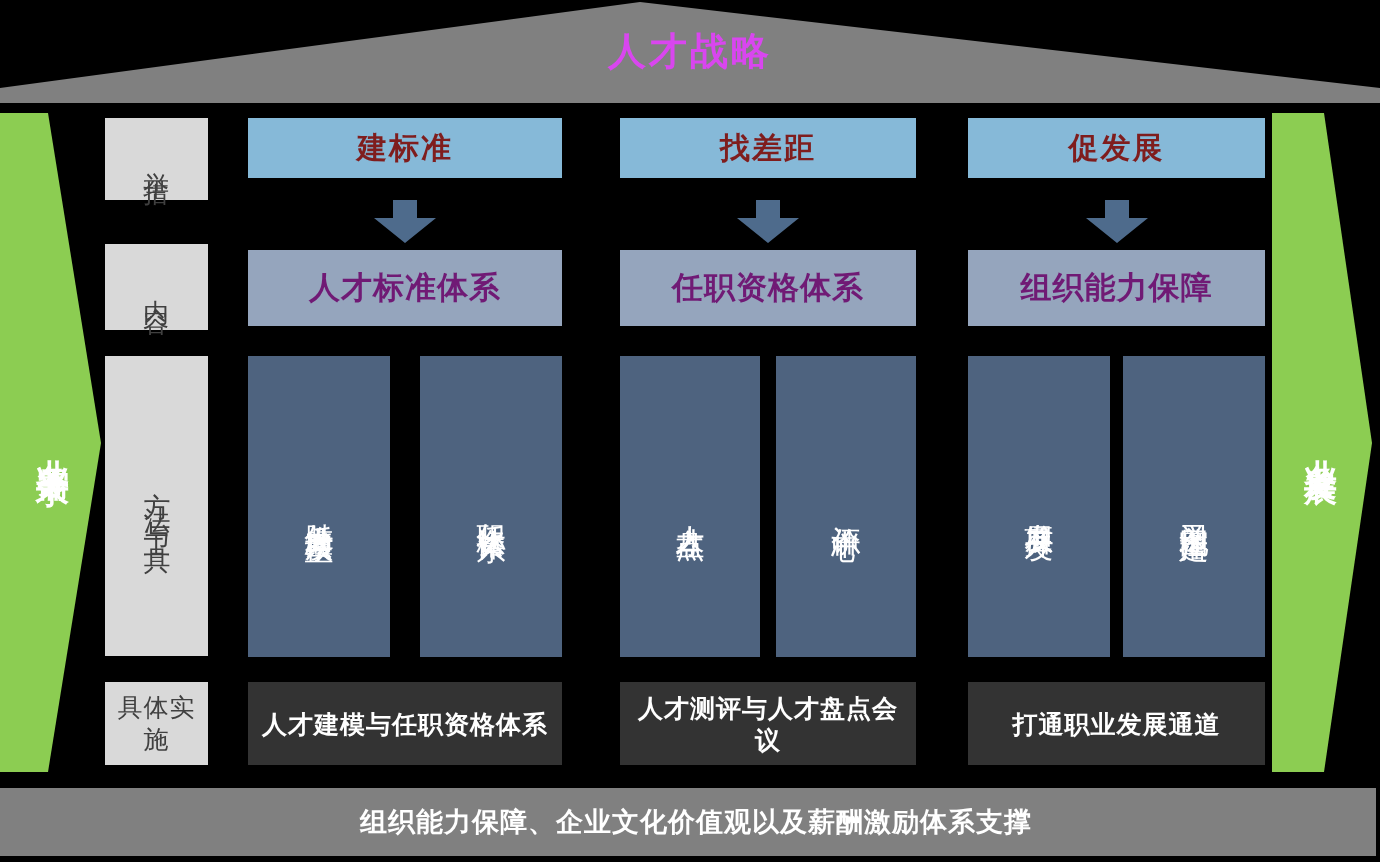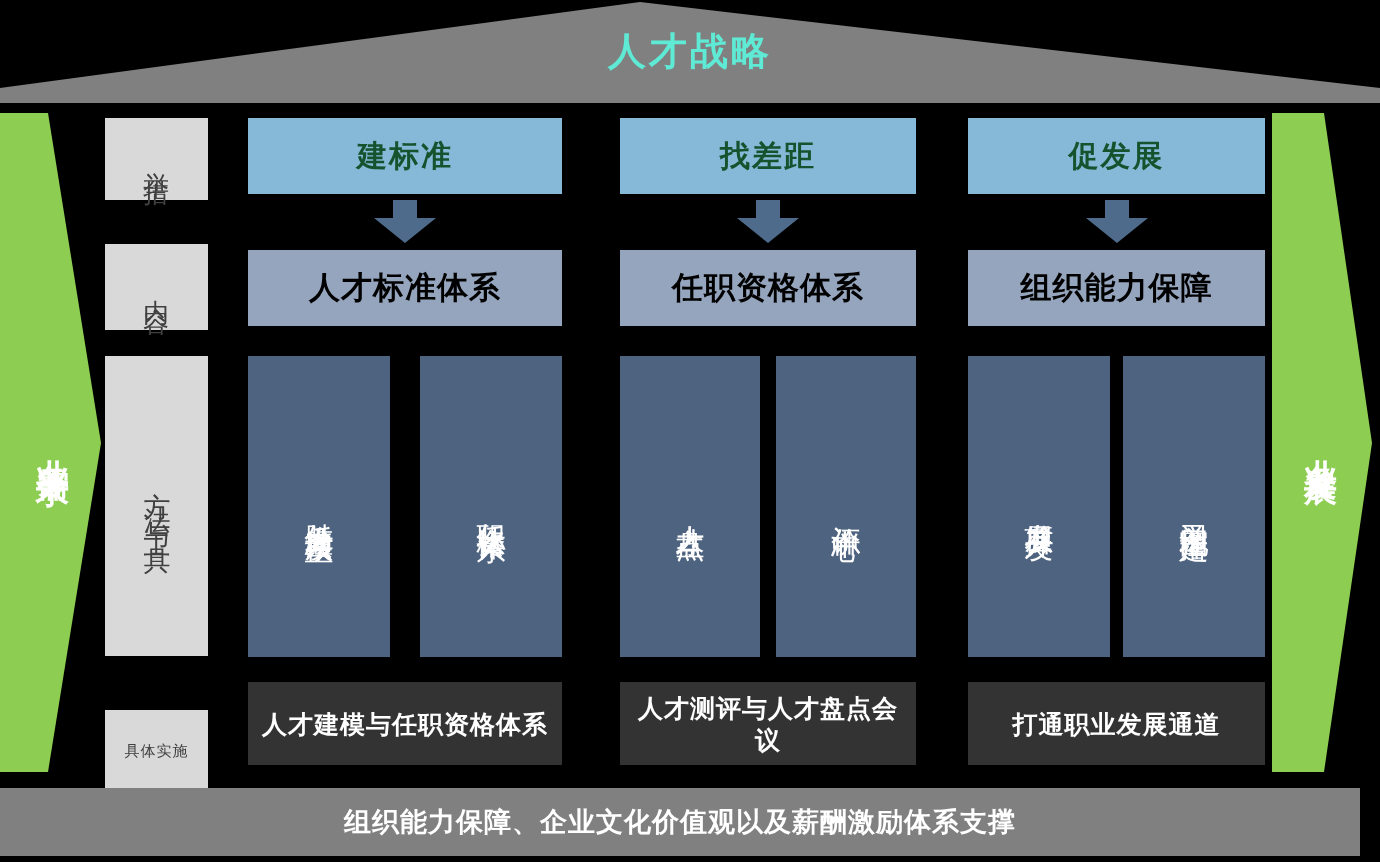--- a/index.html
+++ b/index.html
@@ -5,21 +5,21 @@
   html,body{margin:0;padding:0;background:#000;}
   body{width:1380px;height:862px;overflow:hidden;
        font-family:"Liberation Sans","DejaVu Sans",sans-serif;}
   #stage{position:relative;width:1380px;height:862px;background:#000000;}
 
   
   .roof{position:absolute;left:0;top:0;width:1380px;height:104px;}
   .roof svg{display:block;}
   .roof-title{
     position:absolute;left:0;top:30px;width:1380px;text-align:center;
-    color:#5eead4;font-size:38px;font-weight:bold;letter-spacing:3px;
+    color:#d946ef;font-size:38px;font-weight:bold;letter-spacing:3px;
     line-height:42px;
   }
 
   
   .side{position:absolute;top:113px;height:659px;width:104px;}
   .side svg{display:block;position:absolute;left:0;top:0;}
   .side-label{
     position:absolute;left:0;top:0;width:104px;height:659px;
     display:flex;align-items:center;justify-content:center;
     color:#ffffff;font-size:33px;font-weight:bold;
@@ -31,45 +31,45 @@
 
   
   .lblbox{
     position:absolute;left:105px;width:103px;background:#d9d9d9;
     color:#404040;display:flex;align-items:center;justify-content:center;
     writing-mode:vertical-rl;text-orientation:upright;
     font-size:26px;letter-spacing:8px;line-height:1;
   }
   .lblbox.horiz{
     writing-mode:horizontal-tb;text-orientation:mixed;
-    letter-spacing:1px;font-size:15px;line-height:1.25;text-align:right;margin-top:28px;
+    letter-spacing:1px;font-size:25px;line-height:1.25;text-align:center;
   }
   #lbl-measure{top:118px;height:82px;}
   #lbl-content{top:244px;height:86px;}
   #lbl-method{top:356px;height:300px;font-size:27px;letter-spacing:14px;}
   #lbl-impl{top:682px;height:83px;}
 
   
   .grp{position:absolute;}
   #grp1{left:248px;width:314px;}
   #grp2{left:620px;width:296px;}
   #grp3{left:968px;width:297px;}
 
   .head{
-    position:absolute;top:118px;height:76px;left:0;right:0;
-    background:#86b9d8;color:#14532d;font-size:30px;font-weight:bold;
+    position:absolute;top:118px;height:60px;left:0;right:0;
+    background:#86b9d8;color:#7f1d1d;font-size:30px;font-weight:bold;
     display:flex;align-items:center;justify-content:center;letter-spacing:2px;
   }
   .arrow{position:absolute;top:200px;height:44px;left:50%;
          transform:translateX(-50%);width:66px;}
   .arrow svg{display:block;}
 
   .sub{
     position:absolute;top:250px;height:76px;left:0;right:0;
-    background:#95a5bd;color:#000000;font-size:31px;font-weight:bold;
+    background:#95a5bd;color:#701a75;font-size:31px;font-weight:bold;
     display:flex;align-items:center;justify-content:center;letter-spacing:1px;
   }
 
   .tools{position:absolute;top:356px;height:301px;left:0;right:0;
          display:flex;justify-content:space-between;}
   .tool{
     background:#4e637f;color:#ffffff;font-size:29px;
     display:flex;align-items:center;justify-content:center;
     writing-mode:vertical-rl;text-orientation:upright;
     letter-spacing:2px;line-height:1;
@@ -82,21 +82,21 @@
     position:absolute;top:682px;height:83px;left:0;right:0;
     background:#333333;color:#ffffff;font-size:25px;font-weight:bold;
     display:flex;align-items:center;justify-content:center;text-align:center;
     line-height:1.28;padding:0 8px;box-sizing:border-box;letter-spacing:1px;
   }
 
   
   .footer{
     position:absolute;left:0;top:788px;width:1360px;height:68px;
     background:#808080;color:#ffffff;font-size:27px;font-weight:bold;
-    display:flex;align-items:center;justify-content:center;letter-spacing:1px;
+    display:flex;align-items:center;justify-content:center;letter-spacing:1px;padding-left:16px;
   }
 </style>
 </head>
 <body>
 
 <div id="stage">
 
   <div class="roof">
     <svg width="1380" height="104" viewBox="0 0 1380 104">
       <polygon points="640,2 1380,88 1380,103 0,103 0,88" fill="#808080"></polygon>

